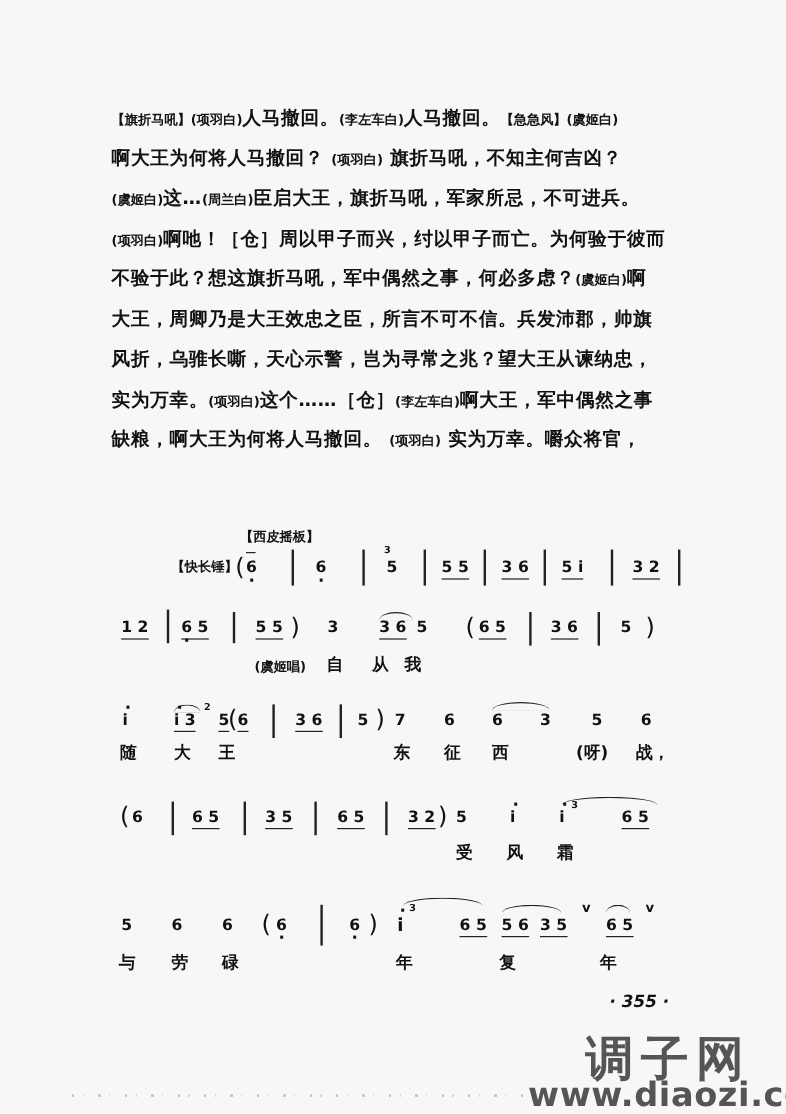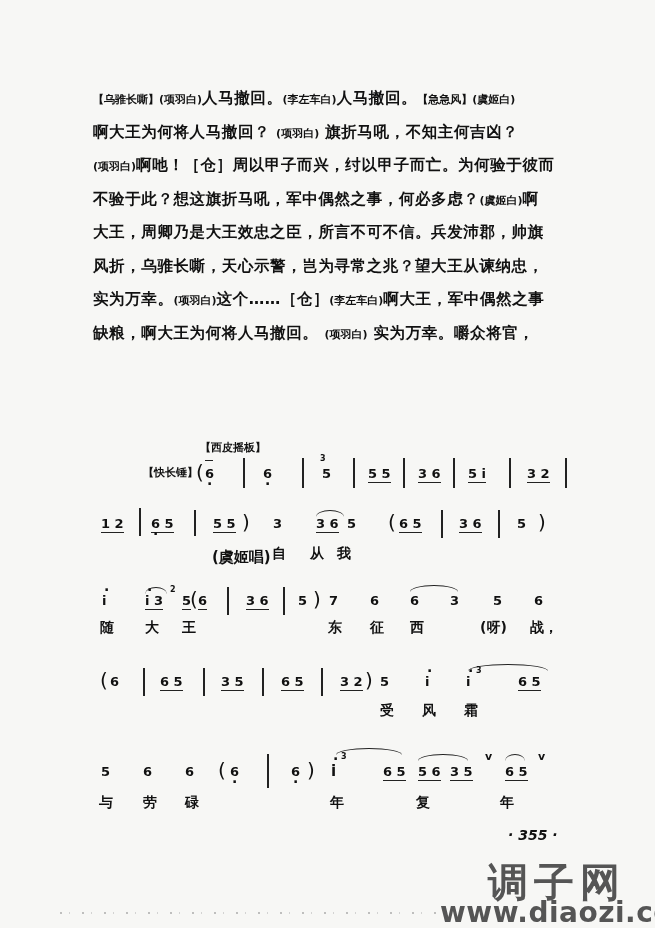--- a/index.html
+++ b/index.html
@@ -20,21 +20,21 @@
 
   .score-row { position: absolute; left: 0; width: 655px; }
   .note, .lyric, .bar, .paren, .label, .slur, .breath, .grace {
     position: absolute; white-space: nowrap;
   }
   .note { font-family: "DejaVu Sans", sans-serif; font-weight: bold; font-size: 13px; }
   .u1 { border-bottom: 1.4px solid #222; padding-bottom: 1px; }
   .dot-below::after { content: "·"; position: absolute; left: 2px; top: 10px; font-size: 14px; font-weight: bold; }
   .dot-above::before { content: "·"; position: absolute; left: 2px; top: -11px; font-size: 14px; font-weight: bold; }
   .lyric { font-weight: bold; font-size: 14px; }
-  .lyric.role { font-size: 15px; }
+  .lyric.role { font-size: 11px; }
   .bar { width: 2px; background: #222; }
   .paren { font-size: 20px; font-weight: normal; }
   .label { font-size: 11px; font-weight: bold; }
   .slur {
     border-top: 1.6px solid #222; border-radius: 50% 50% 0 0 / 100% 100% 0 0;
     height: 6px;
   }
   .grace { font-size: 8px; font-weight: bold; }
   .breath { font-size: 11px; font-weight: bold; }
 
@@ -43,22 +43,23 @@
   .watermark-url { position: absolute; left: 440px; top: 896px; font-size: 28px; font-weight: bold; color: #555; letter-spacing: 0.5px; }
   .scan-noise { position: absolute; left: 60px; top: 912px; width: 380px; height: 2px;
     background: repeating-linear-gradient(90deg, #999 0 2px, transparent 2px 9px, #bbb 9px 10px, transparent 10px 22px); opacity: .6; }
 </style>
 </head>
 <body>
 
 <div class="page">
 
   <div class="prose" id="prose">
-      <div class="prose-line"><span class="cue">【乌骓长嘶】</span><span class="role">(项羽白)</span><span>人马撤回。</span><span class="role">(李左车白)</span><span>人马撤回。</span><span class="cue">【急急风】</span><span class="role">(虞姬白)</span></div>
+      <div class="prose-line"><span class="cue">【旗折马吼】</span><span class="role">(项羽白)</span><span>人马撤回。</span><span class="role">(李左车白)</span><span>人马撤回。</span><span class="cue">【急急风】</span><span class="role">(虞姬白)</span></div>
       <div class="prose-line"><span>啊大王为何将人马撤回？ </span><span class="role">(项羽白)</span><span> 旗折马吼，不知主何吉凶？</span></div>
+      <div class="prose-line"><span class="role">(虞姬白)</span><span>这…</span><span class="role">(周兰白)</span><span>臣启大王，旗折马吼，军家所忌，不可进兵。</span></div>
       <div class="prose-line"><span class="role">(项羽白)</span><span>啊吔！［仓］周以甲子而兴，纣以甲子而亡。为何验于彼而</span></div>
       <div class="prose-line"><span>不验于此？想这旗折马吼，军中偶然之事，何必多虑？</span><span class="role">(虞姬白)</span><span>啊</span></div>
       <div class="prose-line"><span>大王，周卿乃是大王效忠之臣，所言不可不信。兵发沛郡，帅旗</span></div>
       <div class="prose-line"><span>风折，乌骓长嘶，天心示警，岂为寻常之兆？望大王从谏纳忠，</span></div>
       <div class="prose-line"><span>实为万幸。</span><span class="role">(项羽白)</span><span>这个……［仓］</span><span class="role">(李左车白)</span><span>啊大王，军中偶然之事</span></div>
       <div class="prose-line"><span>缺粮，啊大王为何将人马撤回。 </span><span class="role">(项羽白)</span><span> 实为万幸。嚼众将官，</span></div>
     </div>
 
   <div class="score-row" style="top:440px">
     <span class="label" style="left:200px;top:0">【西皮摇板】</span>

